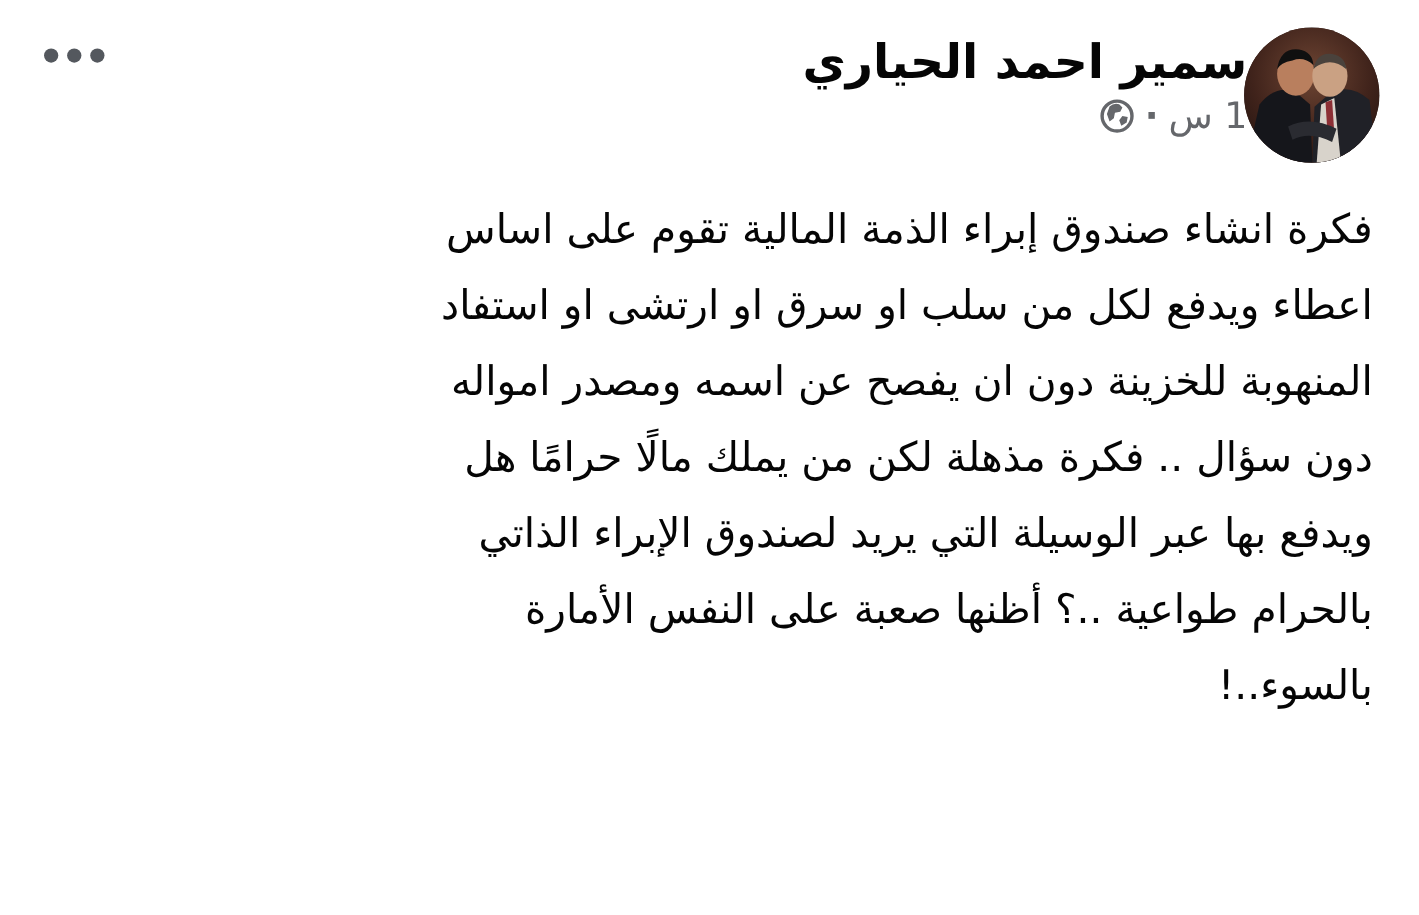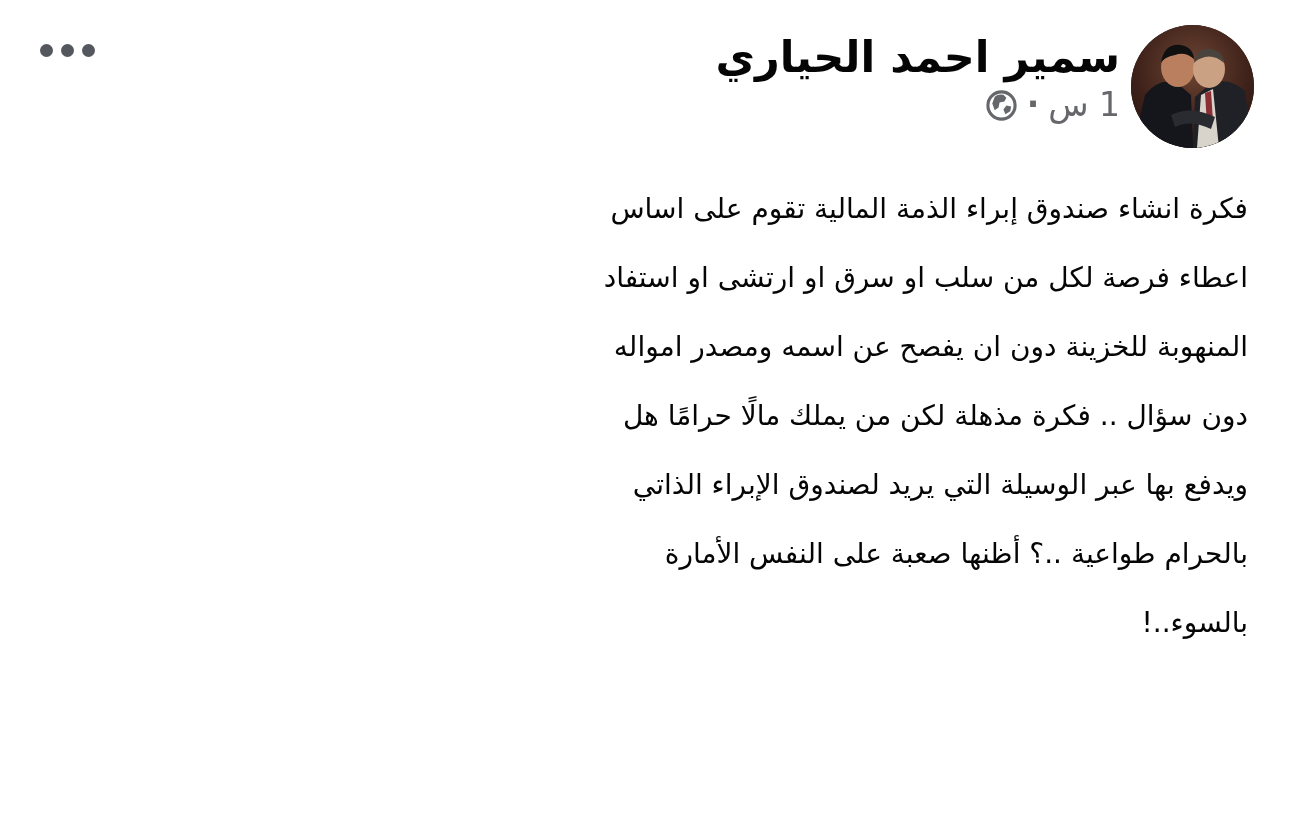--- a/index.html
+++ b/index.html
@@ -35,21 +35,21 @@
     overflow: hidden;
     cursor: pointer;
     background: #2b1b17;
   }
   .avatar svg { display: block; width: 100%; height: 100%; }
 
   
   .header-text {
     position: absolute;
     top: 30px;
-    right: 170px;
+    right: 156px;
     text-align: right;
     direction: rtl;
   }
   .author {
     font-size: 43px;
     font-weight: 700;
     color: #050505;
     line-height: 54px;
     white-space: nowrap;
     cursor: pointer;
@@ -70,21 +70,21 @@
   .meta svg { display: block; }
 
   
   .post-text {
     position: absolute;
     top: 174px;
     right: 42px;
     left: 30px;
     direction: rtl;
     text-align: right;
-    font-size: 28px;
+    font-size: 37px;
     line-height: 69px;
     color: #050505;
   }
   .post-text .line { white-space: nowrap; height: 69px; }
 </style>
 </head>
 <body>
 
 <div class="post-card">
 
@@ -129,21 +129,21 @@
       <svg width="33" height="33" viewBox="0 0 34 34" aria-hidden="true">
         <circle cx="17" cy="17" r="14" fill="none" stroke="#65676b" stroke-width="3.2"></circle>
         <path d="M10 8 Q14 4.5 19 6 L22 9 L20 13 L15 14 L14 19 L10 22 L7.5 15 Z" fill="#65676b"></path>
         <path d="M22 17 L27 18 L26 23 L21 26 L19 21 Z" fill="#65676b"></path>
       </svg>
     </div>
   </div>
 
   <div class="post-text" dir="rtl">
     <div class="line">فكرة انشاء صندوق إبراء الذمة المالية تقوم على اساس</div>
-    <div class="line">اعطاء فرصة لكل من سلب او سرق او ارتشى او استفاد</div>
+    <div class="line">اعطاء ويدفع لكل من سلب او سرق او ارتشى او استفاد</div>
     <div class="line">المنهوبة للخزينة دون ان يفصح عن اسمه ومصدر امواله</div>
     <div class="line">دون سؤال .. فكرة مذهلة لكن من يملك مالًا حرامًا هل</div>
     <div class="line">ويدفع بها عبر الوسيلة التي يريد لصندوق الإبراء الذاتي</div>
     <div class="line">بالحرام طواعية ..؟ أظنها صعبة على النفس الأمارة</div>
     <div class="line">بالسوء..!</div>
   </div>
 
 </div>
 
 </body></html>

